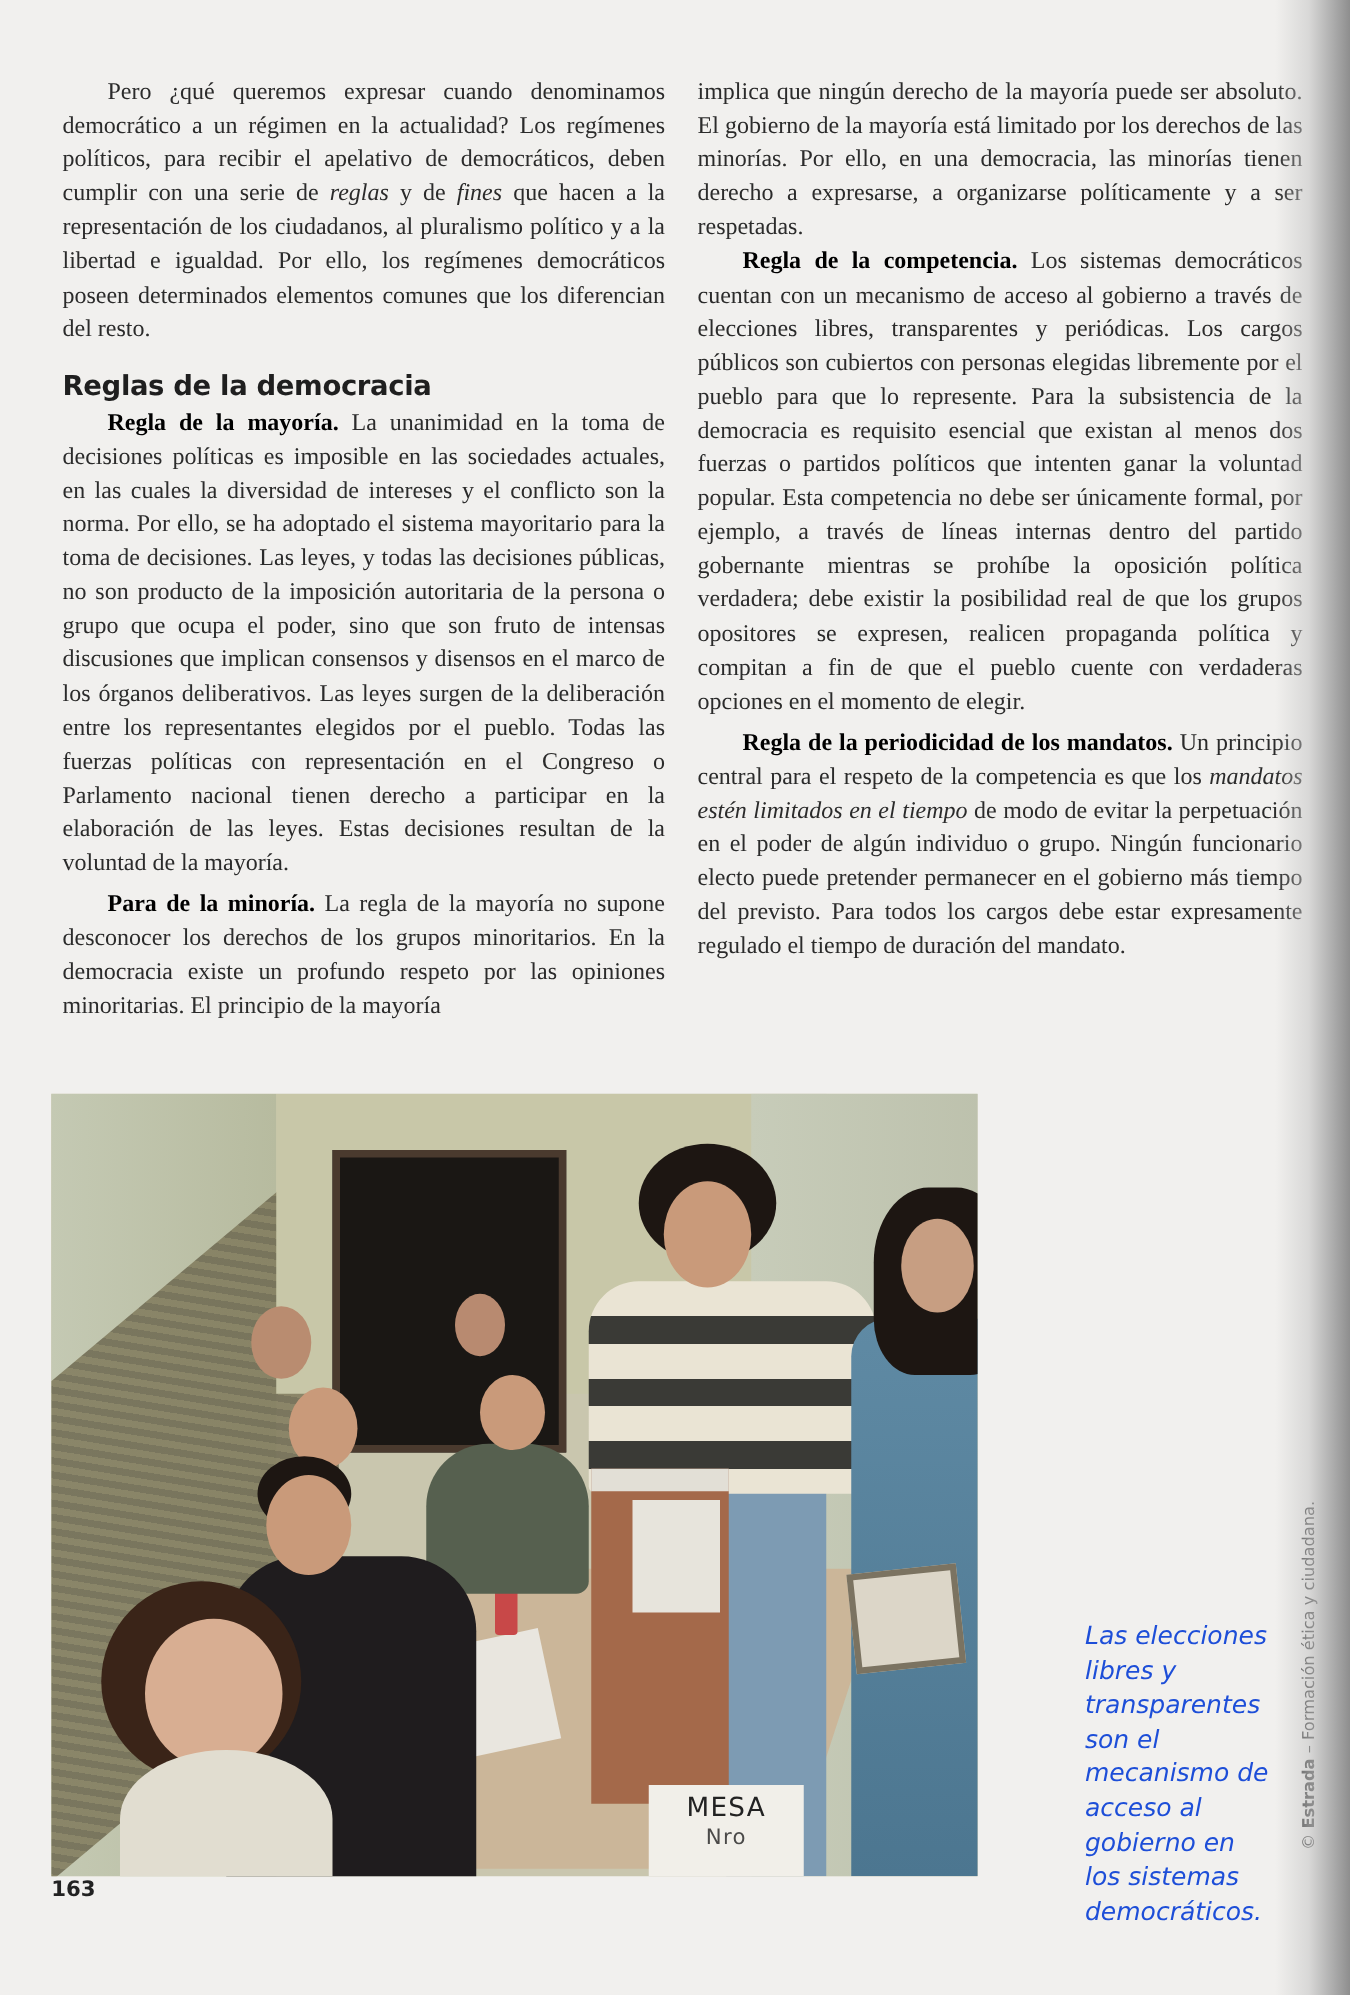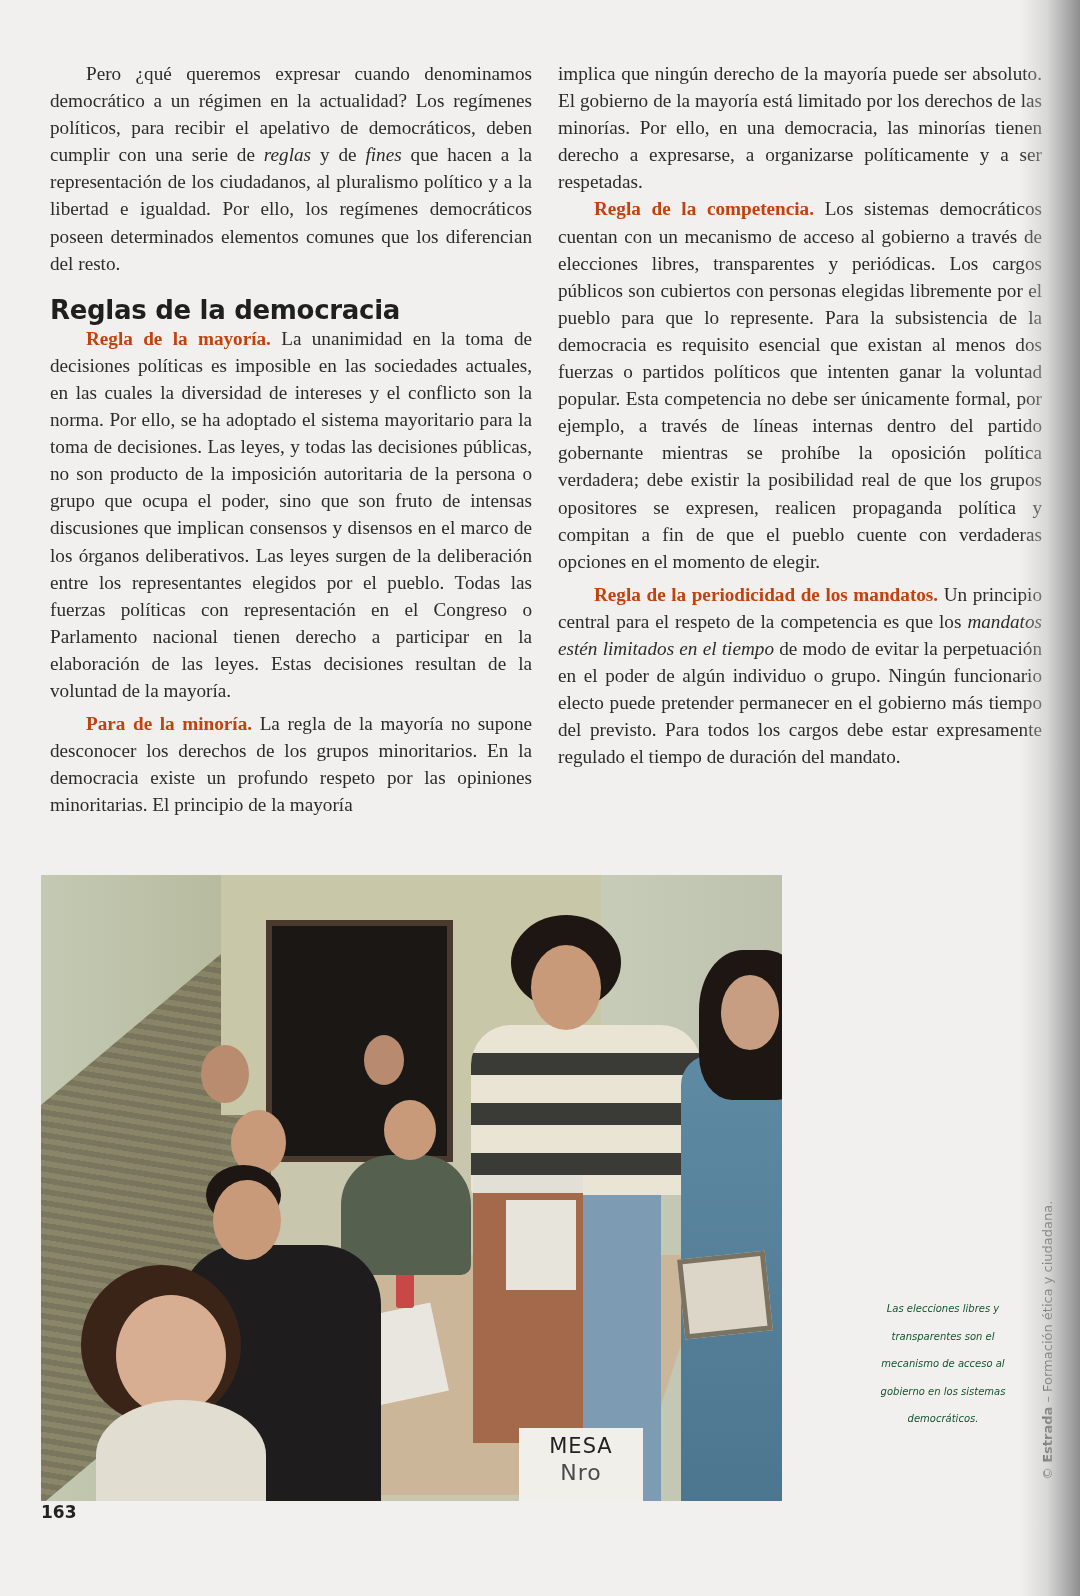--- a/index.html
+++ b/index.html
@@ -18,24 +18,24 @@
     position: absolute; top: 60px; width: 482px;
     font-size: 19.2px; line-height: 27.1px; text-align: justify;
     hyphens: manual;
   }
   .col-left { left: 50px; }
   .col-right { left: 558px; width: 484px; }
   .col p { margin: 0; text-indent: 36px; }
   .col p.noindent { text-indent: 0; }
   .section-heading {
     font-family: "DejaVu Sans", "Liberation Sans", sans-serif;
-    font-weight: bold; font-size: 26px; line-height: 30px;
+    font-weight: bold; font-size: 22px; line-height: 30px;
     color: #1f1f1f; margin: 18px 0 0 0; letter-spacing: -0.3px;
   }
-  .rule-name { font-weight: bold; color: #c2410c; }
+  .rule-name { font-weight: bold; color: #000000; }
   .col p.spaced { margin-top: 6px; }
   .photo {
     position: absolute; left: 41px; top: 875px; width: 741px; height: 626px;
     overflow: hidden;
     background: #c9c6ae;
   }
   .photo .wall-left {
     position: absolute; left: 0; top: 0; width: 180px; height: 626px;
     background: linear-gradient(to right, #c4c9b3, #b7bb9f);
   }
@@ -88,21 +88,21 @@
   .photo .ballot-label {
     position: absolute; left: 465px; top: 325px; width: 70px; height: 90px;
     background: #e7e4dc;
   }
   .photo .mesa-sign {
     position: absolute; left: 478px; top: 553px; width: 124px; height: 73px;
     background: #f1efe9; color: #222;
     font-family: "DejaVu Sans", sans-serif; font-size: 21px; letter-spacing: 1px;
     text-align: center; padding-top: 6px; box-sizing: border-box;
   }
-  .photo .mesa-sign .sub { display: block; font-size: 22px; margin-top: 2px; opacity: .8; }
+  .photo .mesa-sign .sub { display: block; font-size: 17px; margin-top: 2px; opacity: .8; }
   .photo .can {
     position: absolute; left: 355px; top: 395px; width: 18px; height: 38px;
     background: #c84848; border-radius: 3px;
   }
   .photo .paper {
     position: absolute; left: 270px; top: 440px; width: 130px; height: 90px;
     background: #e9e6df; transform: rotate(-12deg);
   }
   .photo .magazine {
     position: absolute; left: 640px; top: 380px; width: 78px; height: 70px;
@@ -116,21 +116,21 @@
     position: absolute; left: 140px; top: 370px; width: 200px; height: 260px;
     background: #1f1c1e; border-radius: 60px 60px 0 0;
   }
   .photo .green-sweater {
     position: absolute; left: 300px; top: 280px; width: 130px; height: 120px;
     background: #56604f; border-radius: 50px 50px 10px 10px;
   }
   .caption {
     position: absolute; left: 868px; top: 1295px; width: 150px;
     font-family: "DejaVu Sans", "Liberation Sans", sans-serif;
-    font-style: italic; font-size: 10px; line-height: 27.6px; color: #14532d; text-align: center;
+    font-style: italic; font-size: 20px; line-height: 27.6px; color: #1d4ed8;
   }
   .page-number {
     position: absolute; left: 41px; top: 1502px;
     font-family: "DejaVu Sans", "Liberation Sans", sans-serif;
     font-weight: bold; font-size: 17px; color: #222;
   }
   .side-credit {
     position: absolute; left: 1040px; top: 1480px;
     transform: rotate(-90deg); transform-origin: left top;
     white-space: nowrap;

